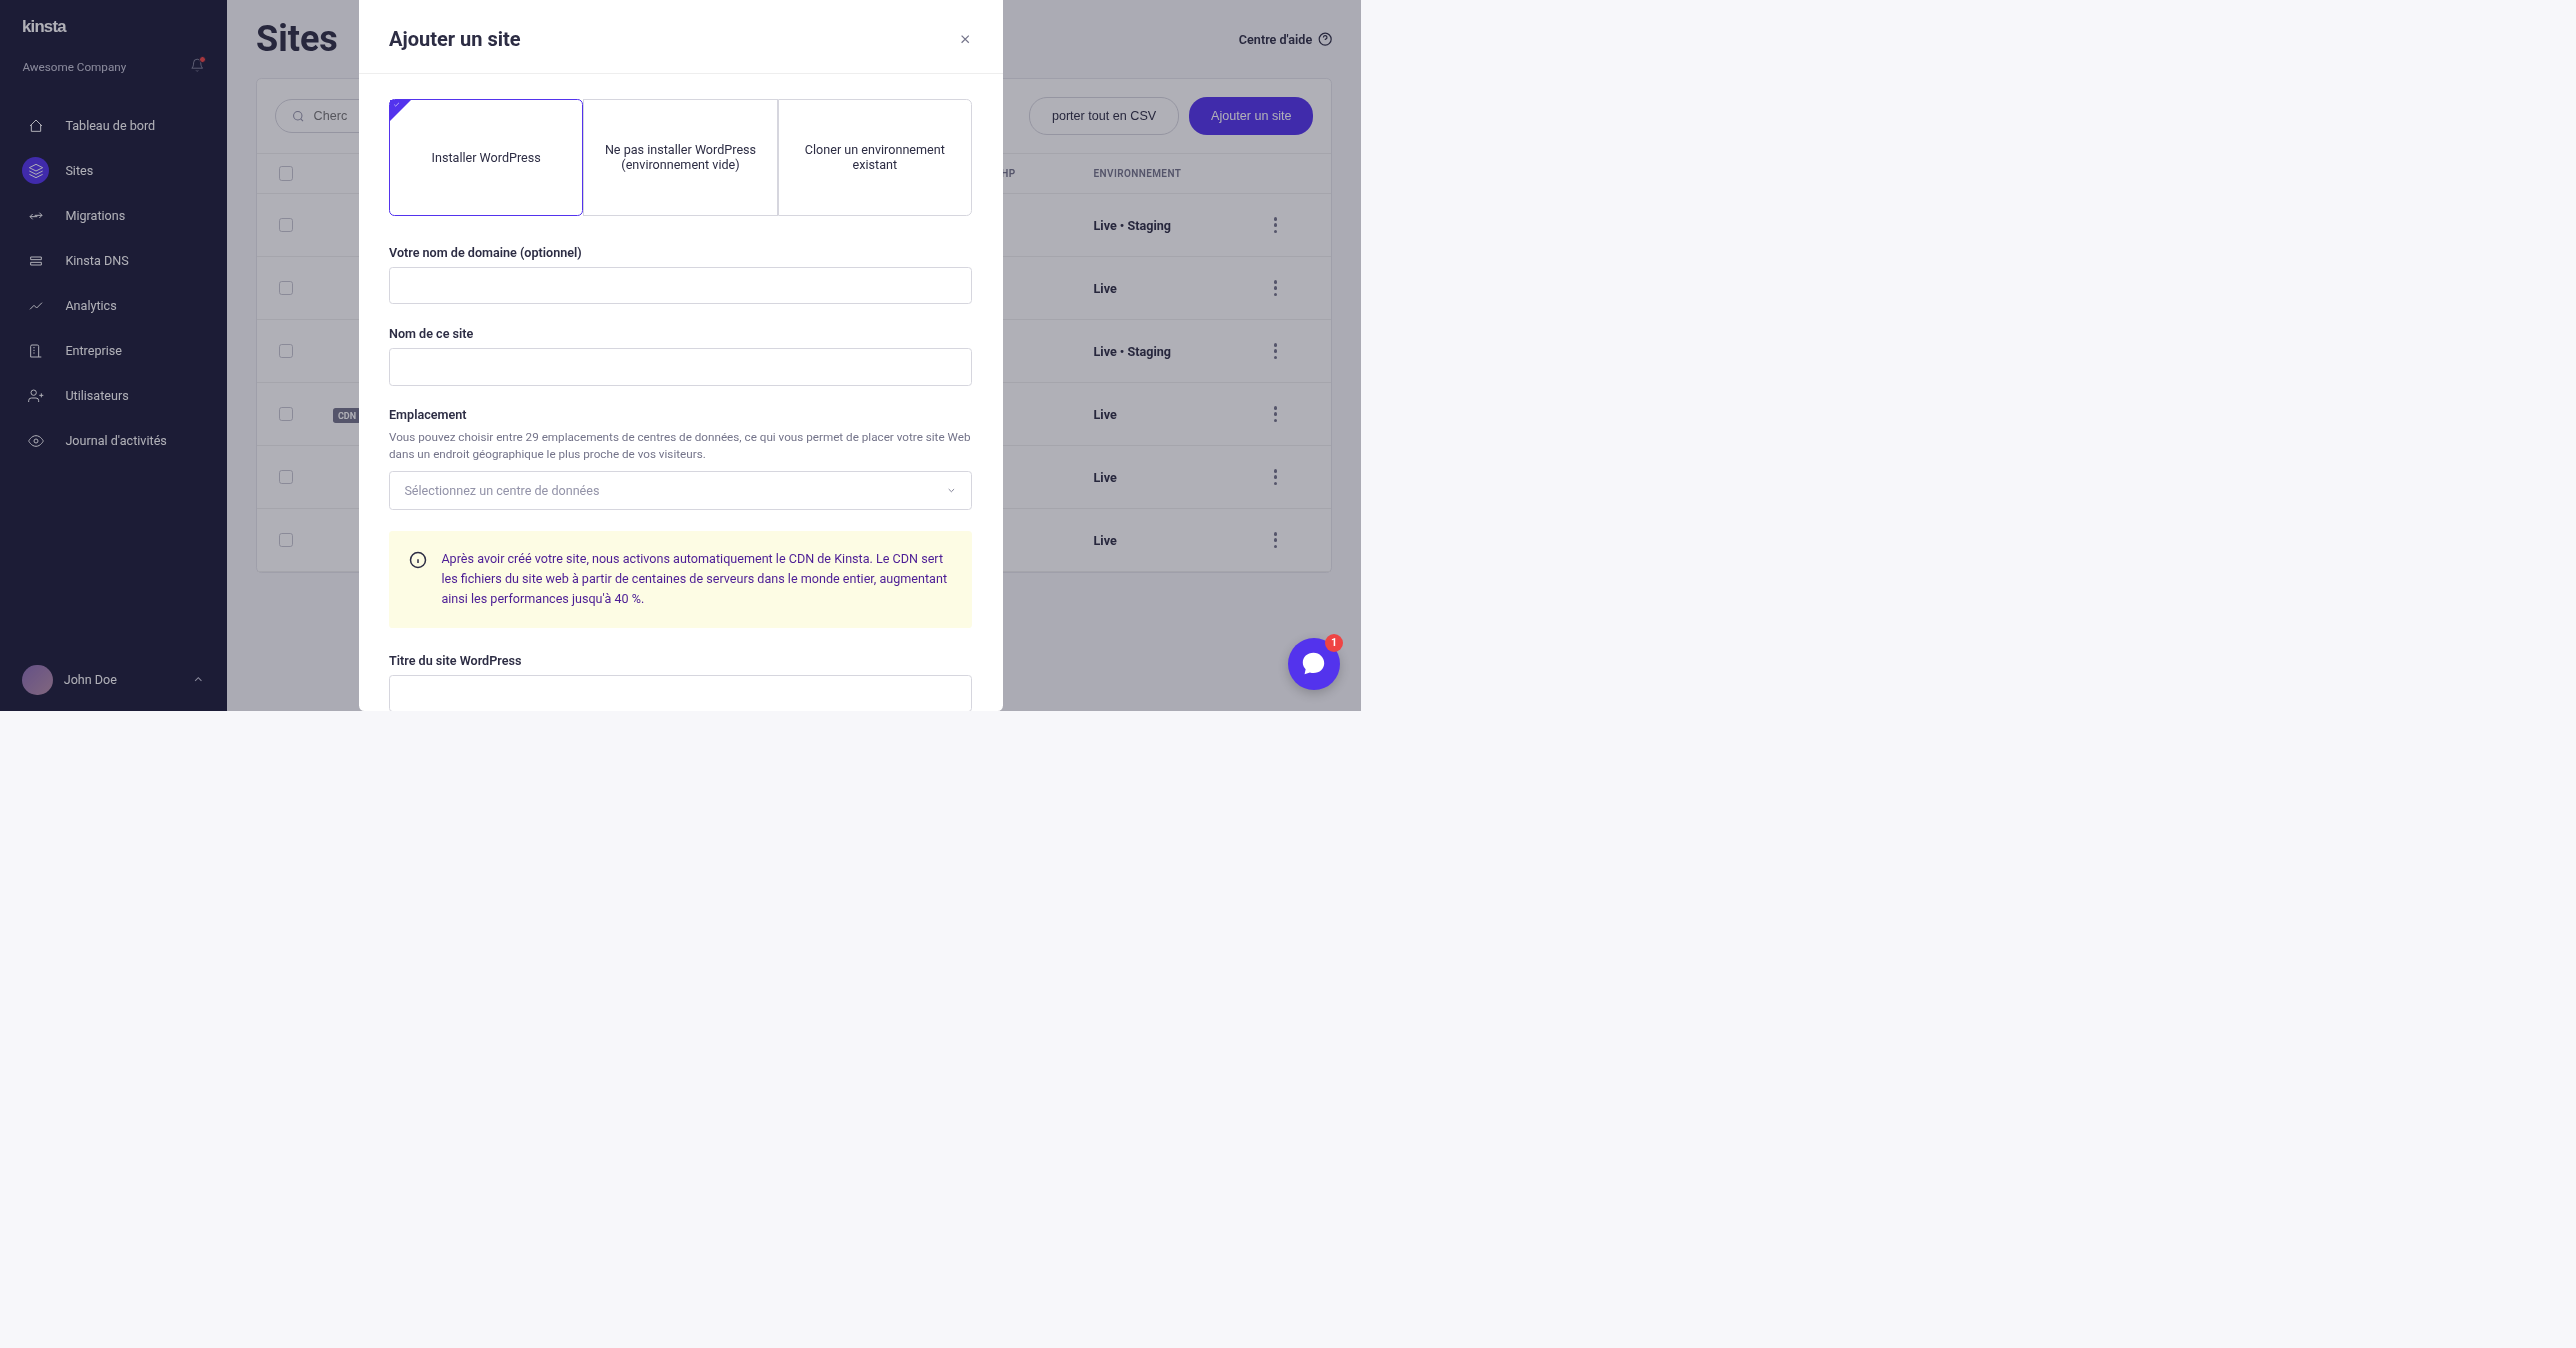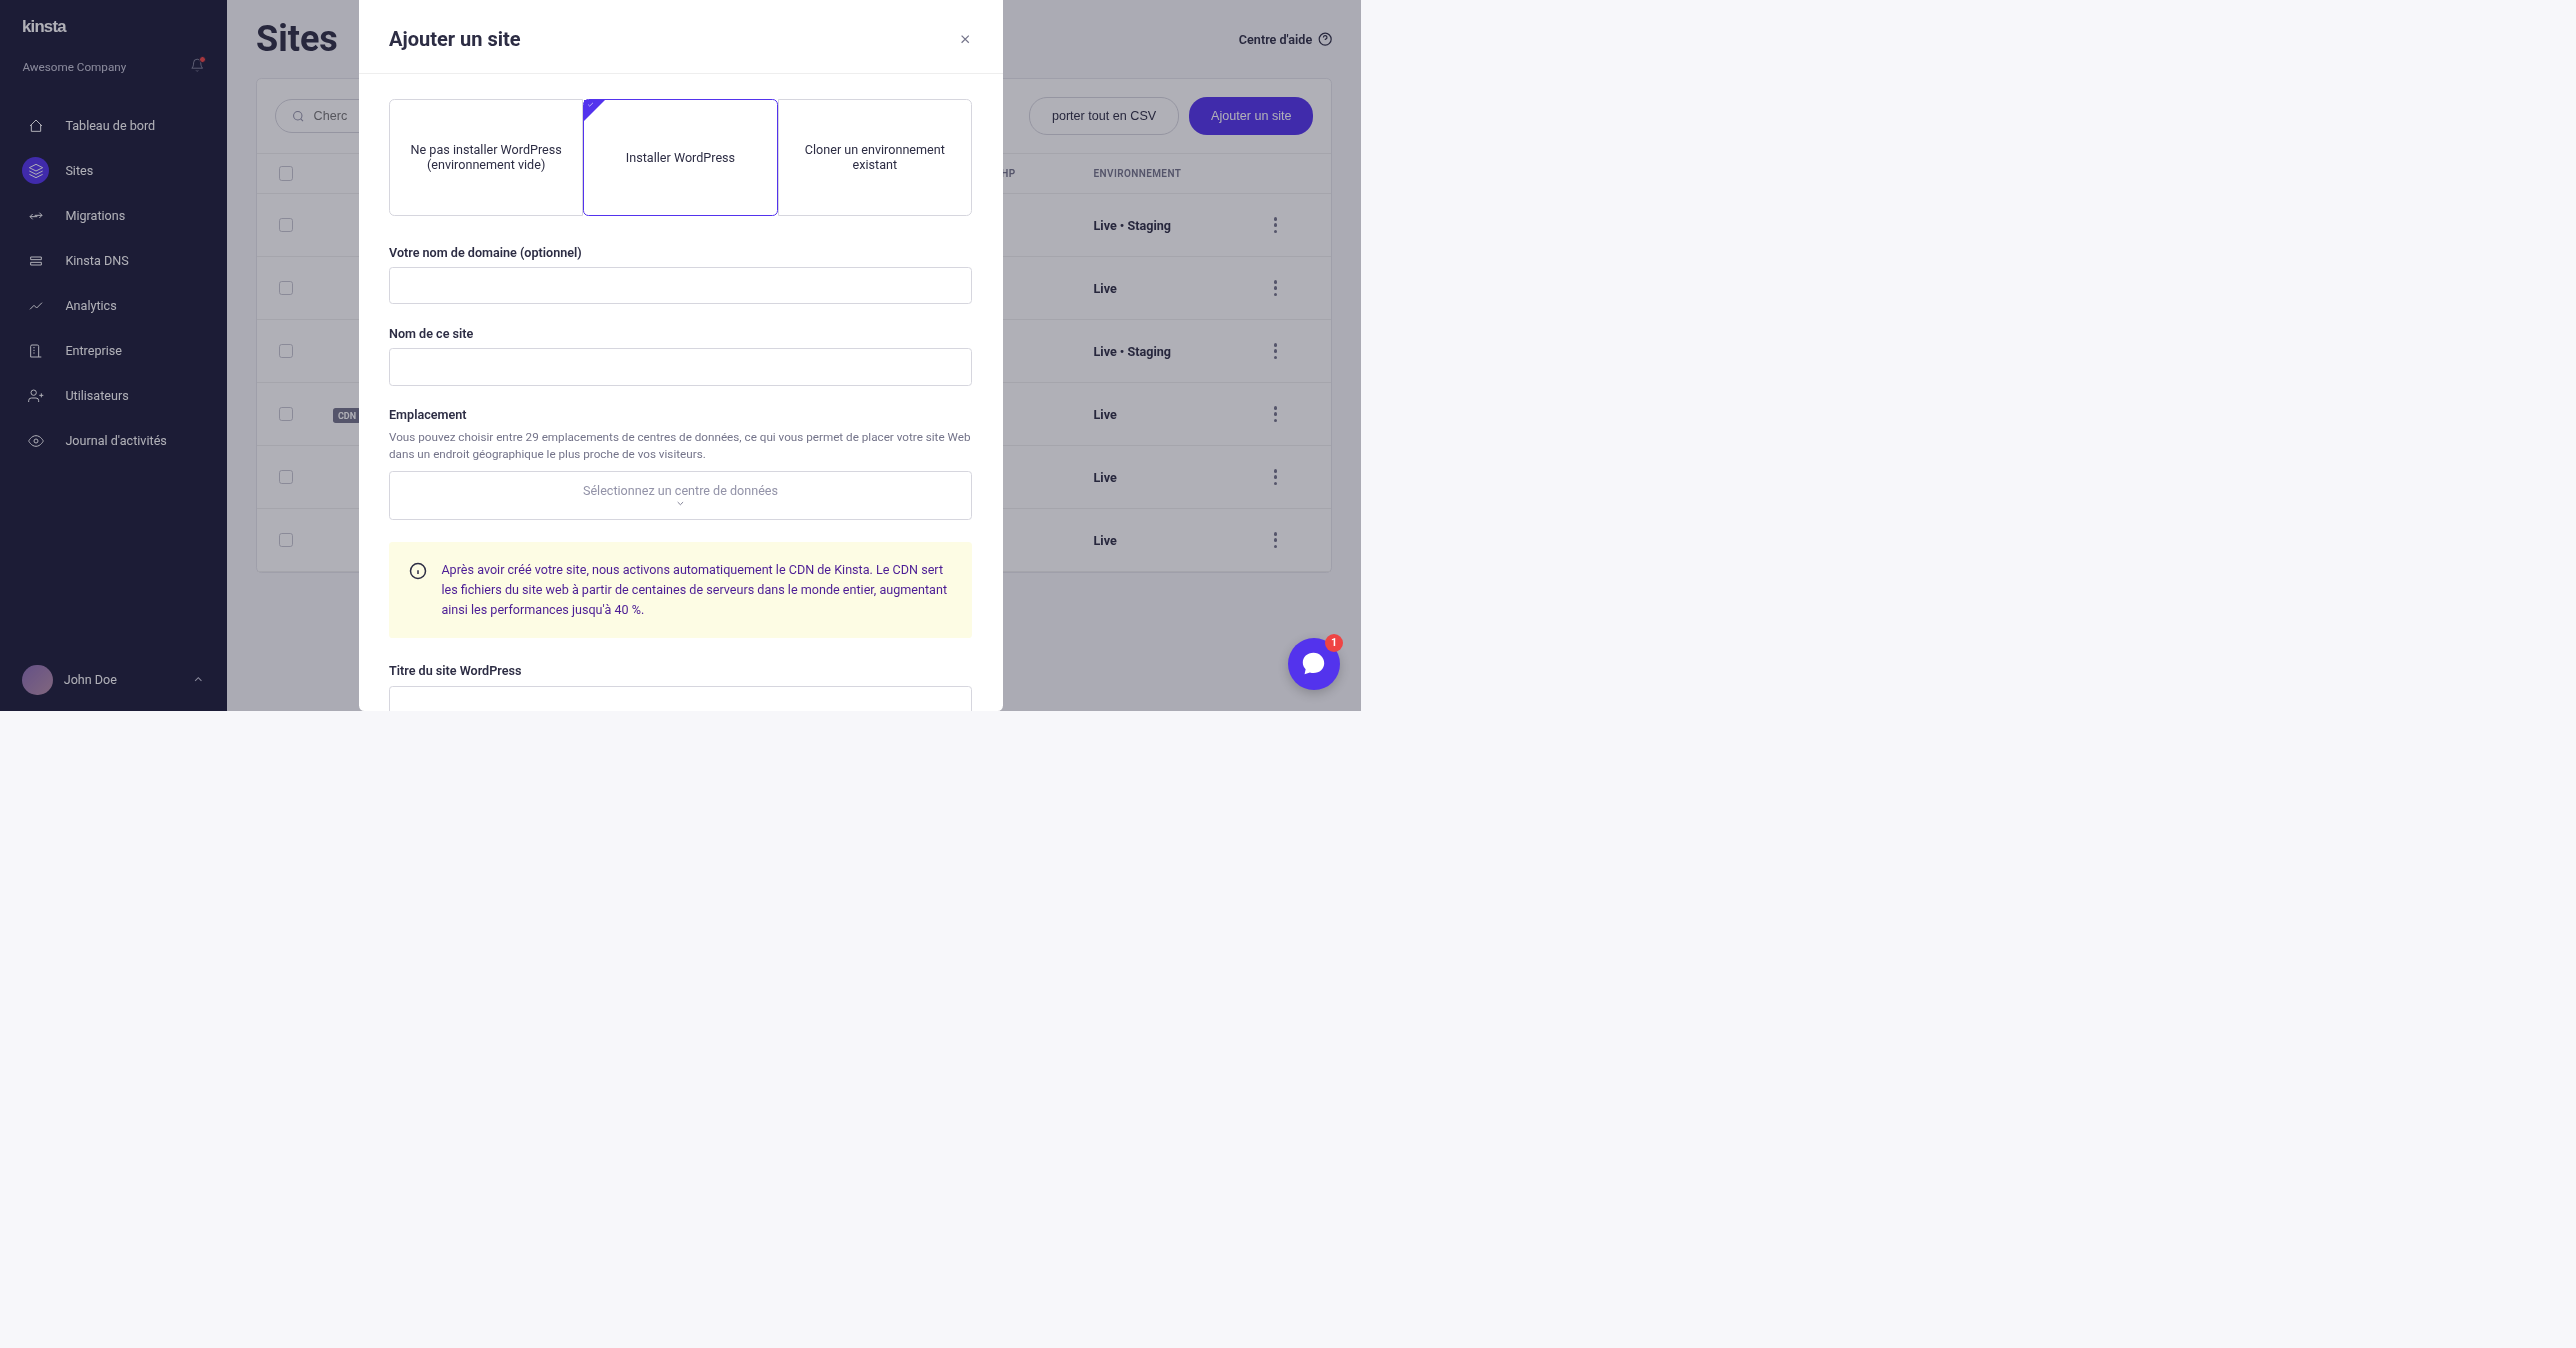--- a/index.html
+++ b/index.html
@@ -67,21 +67,21 @@
 .option-card:first-child { border-radius: 5.4px 0 0 5.4px; }
 .option-card:last-child { border-radius: 0 5.4px 5.4px 0; }
 .option-card.selected { border: 1.8px solid #5333ed; border-radius: 5.4px; z-index: 1; }
 .option-check { position: absolute; top: 0; left: 0; width: 0; height: 0; border-top: 21.5px solid #5333ed; border-right: 21.5px solid transparent; }
 .option-check-mark { position: absolute; top: 1.8px; left: 2.7px; width: 7.2px; height: 7.2px; stroke: #fff; stroke-width: 2; fill: none; }
 
 .form-group { margin-bottom: 21.5px; }
 .form-label { display: block; font-size: 12.6px; font-weight: 600; color: #2d2d44; margin-bottom: 7.2px; }
 .form-help { font-size: 11.7px; color: #74748a; margin-bottom: 9px; line-height: 1.4; }
 .form-input { width: 100%; padding: 10.8px 14.4px; border: 0.9px solid #d6d6de; border-radius: 3.6px; font-size: 12.6px; }
-.form-select { width: 100%; padding: 10.8px 14.4px; border: 0.9px solid #d6d6de; border-radius: 3.6px; font-size: 12.6px; color: #9393a8; display: flex; align-items: center; justify-content: space-between; cursor: pointer; flex-direction: column; }
+.form-select { width: 100%; padding: 10.8px 14.4px; border: 0.9px solid #d6d6de; border-radius: 3.6px; font-size: 12.6px; color: #9393a8; display: flex; align-items: center; justify-content: space-between; cursor: pointer; }
 .select-chevron { width: 10.8px; height: 10.8px; stroke: #74748a; fill: none; stroke-width: 2; }
 
 .info-box { background: #fdfce4; border-radius: 3.6px; padding: 18px 20px; display: flex; gap: 14.4px; margin-bottom: 25px; }
 .info-icon { width: 18px; height: 18px; flex-shrink: 0; stroke: #2d2d44; fill: none; stroke-width: 2; margin-top: 1.8px; }
 .info-text { font-size: 12.6px; color: #4c1d95; line-height: 1.6; }
 
 .chat-bubble { position: absolute; bottom: 21.5px; right: 21.5px; width: 52px; height: 52px; background: #5333ed; border-radius: 50%; display: flex; align-items: center; justify-content: center; box-shadow: 0 3.6px 10.8px rgba(0,0,0,0.2); cursor: pointer; }
 .chat-icon { width: 25px; height: 25px; fill: #fff; }
 .chat-badge { position: absolute; top: -3.6px; right: -3.6px; min-width: 18px; height: 18px; background: #ef4444; color: #fff; font-size: 10.8px; font-weight: 600; border-radius: 9px; display: flex; align-items: center; justify-content: center; }
 </style>
@@ -315,29 +315,29 @@
 
 <div class="modal">
   <div class="modal-header">
     <h2 class="modal-title">Ajouter un site</h2>
     <svg class="close-icon" viewBox="0 0 24 24">
         <path d="M18 6L6 18M6 6l12 12"></path>
       </svg>
   </div>
   <div class="modal-body">
     <div class="option-grid">
-      <div class="option-card">
-        <span>Ne pas installer WordPress (environnement vide)</span>
-      </div>
       <div class="option-card selected">
         <div class="option-check"></div>
         <svg class="option-check-mark" viewBox="0 0 24 24">
             <path d="M20 6L9 17l-5-5"></path>
           </svg>
         <span>Installer WordPress</span>
+      </div>
+      <div class="option-card">
+        <span>Ne pas installer WordPress (environnement vide)</span>
       </div>
       <div class="option-card">
         <span>Cloner un environnement existant</span>
       </div>
     </div>
 
     <div class="form-group">
       <label class="form-label">Votre nom de domaine (optionnel)</label>
       <input class="form-input" style="">
     </div>

